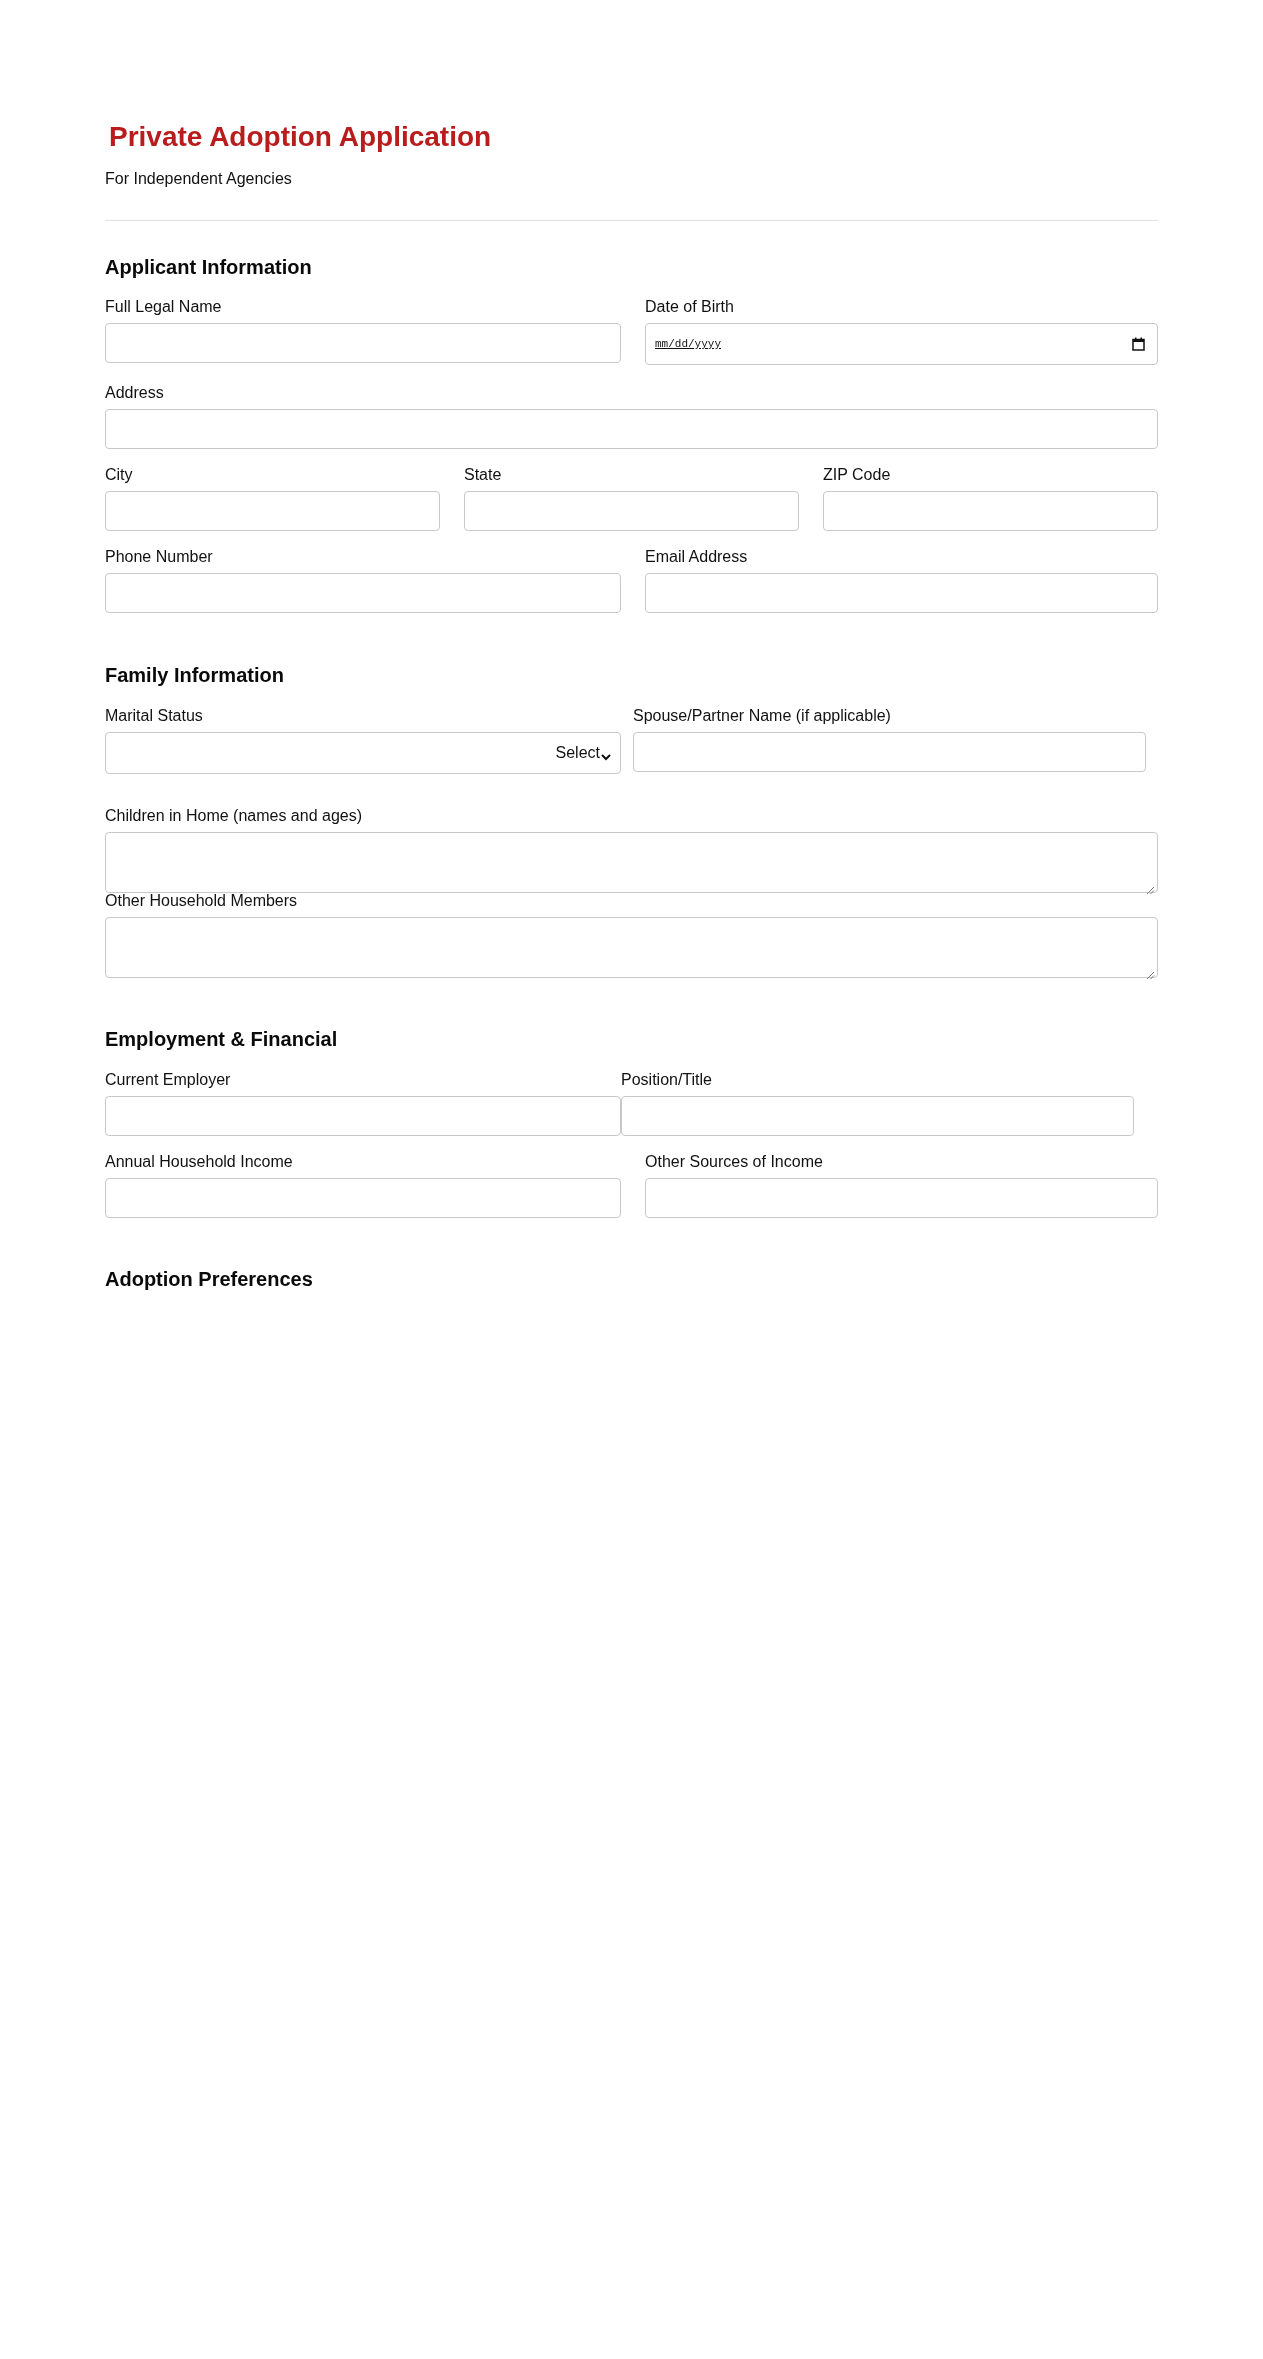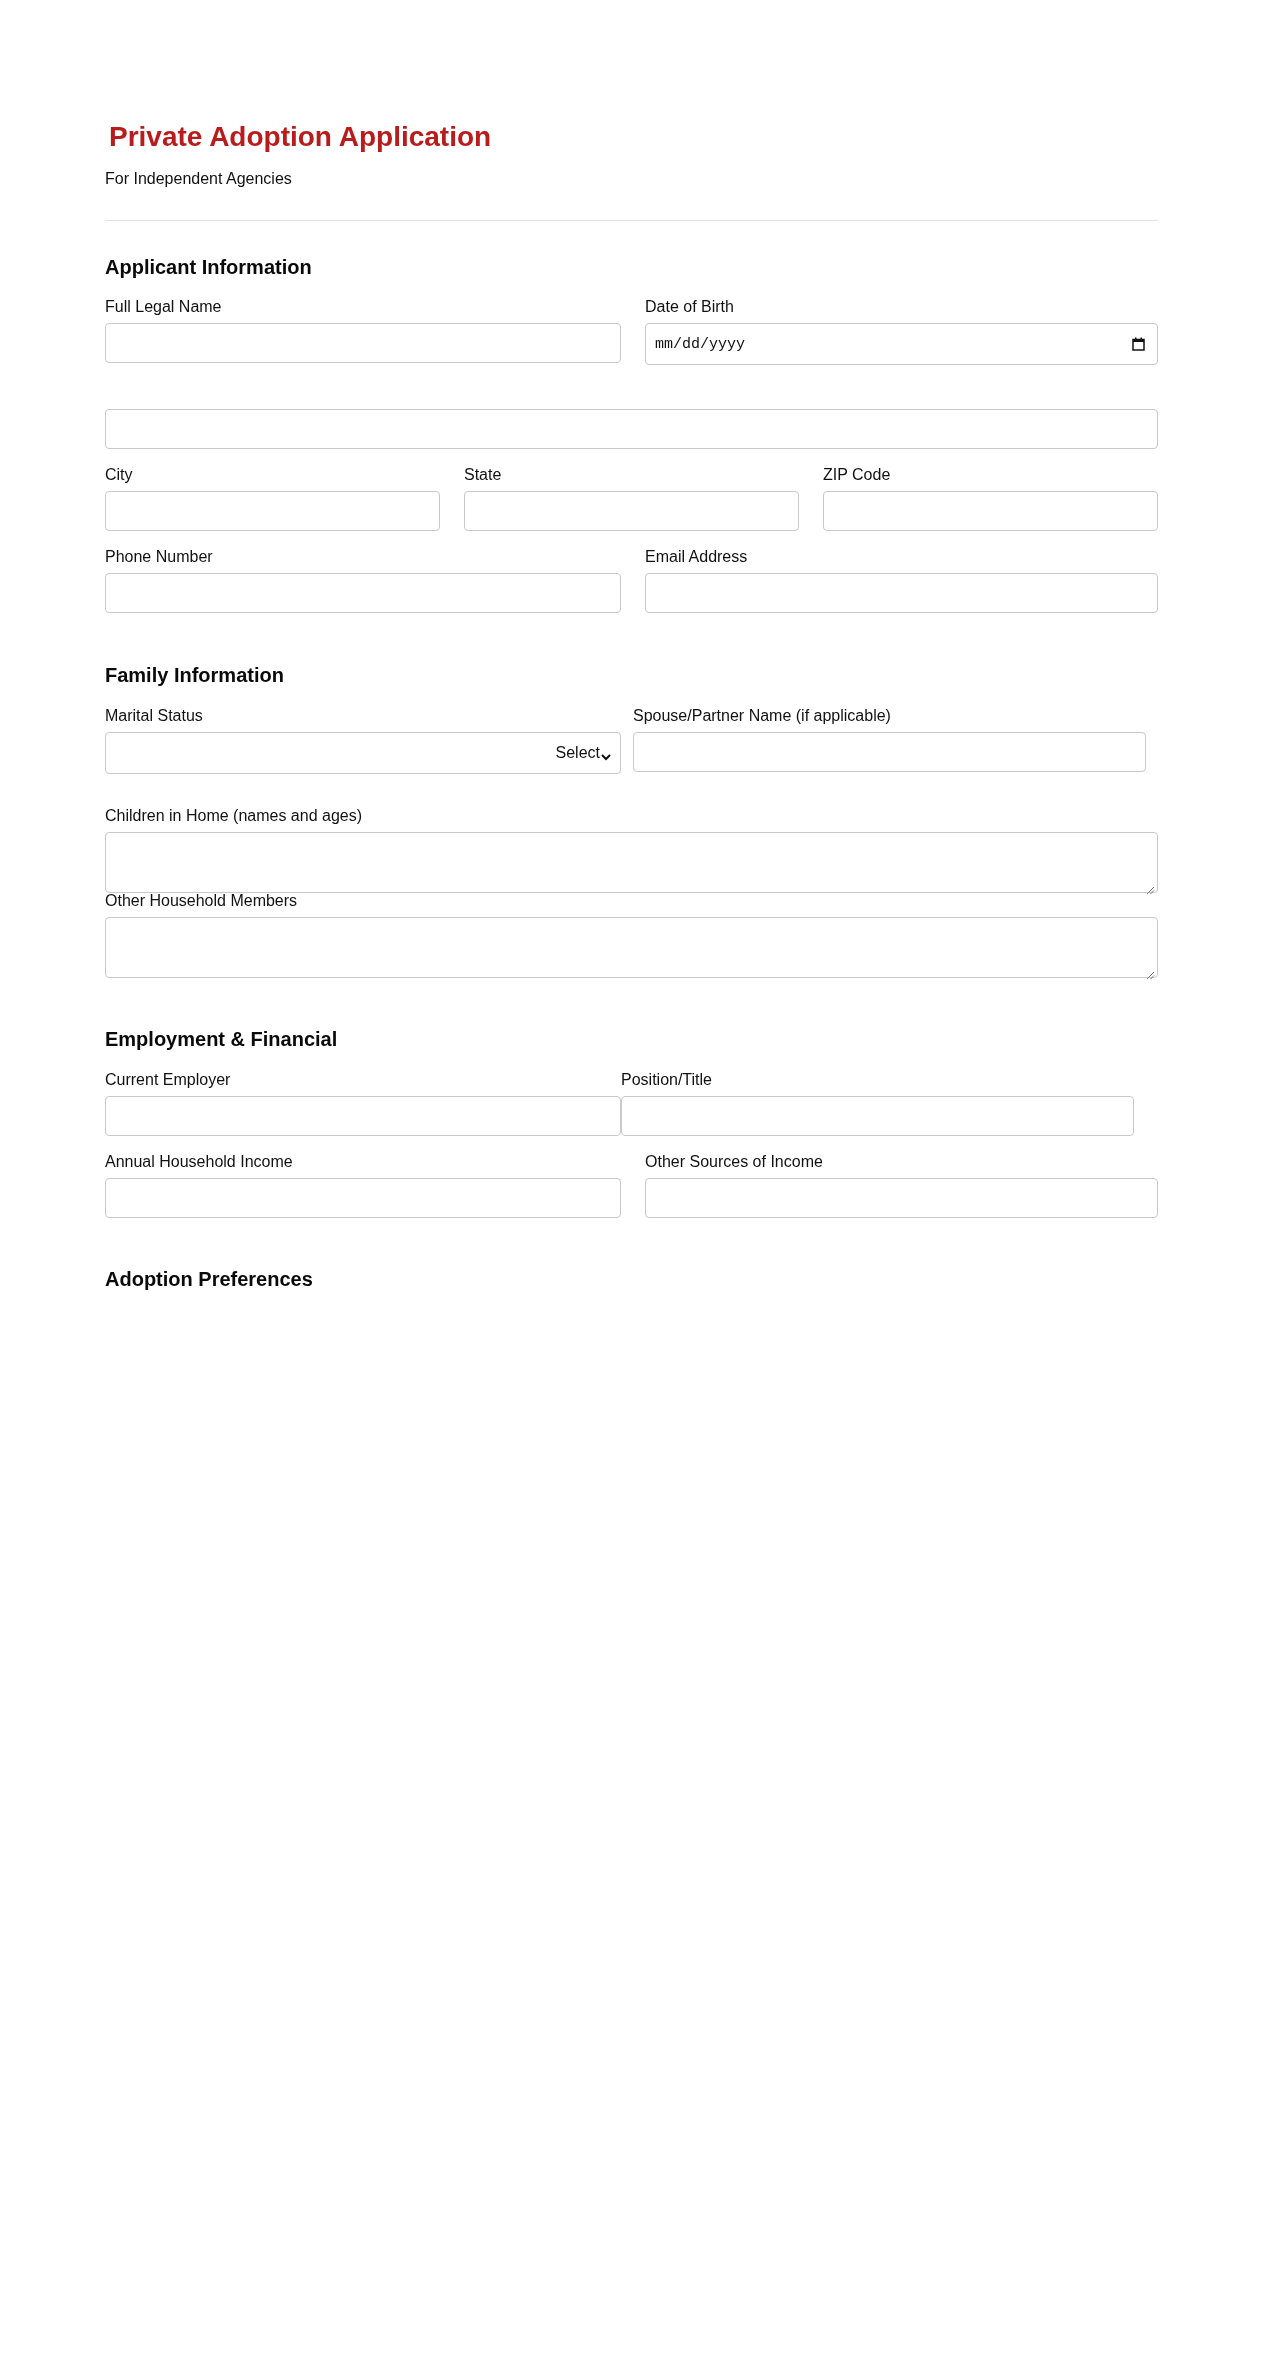--- a/index.html
+++ b/index.html
@@ -90,23 +90,24 @@
     height: 42px;
     border: 1px solid #c9c9c9;
     border-radius: 4px;
     background: #ffffff;
     display: flex;
     align-items: center;
     padding: 0 12px 0 9px;
   }
   .date-placeholder {
     font-family: "Liberation Mono", monospace;
-    font-size: 15px;
+    font-size: 11px;
     color: #111111;
     flex: 1;
+    text-decoration: underline;
   }
   .calendar-icon {
     width: 13px;
     height: 14px;
     position: relative;
   }
   .select-input {
     position: absolute;
     left: 0;
     top: 26px;
@@ -174,20 +175,21 @@
           <rect x="1" y="2.5" width="11" height="10.5" fill="none" stroke="#111" stroke-width="1.5"></rect>
           <rect x="1" y="2" width="11" height="3" fill="#111"></rect>
           <rect x="3" y="0.5" width="1.5" height="2.5" fill="#111"></rect>
           <rect x="8.5" y="0.5" width="1.5" height="2.5" fill="#111"></rect>
         </svg>
       </span>
     </div>
   </div>
 
   <div class="field" style="top:383px; left:0; width:1053px; height:68px;">
+    <label class="field-label">Address</label>
     <input type="text" class="text-input" value="" style="">
   </div>
 
   <div class="field" style="top:465px; left:0; width:335px; height:68px;">
     <label class="field-label">City</label>
     <input type="text" class="text-input" value="" style="">
   </div>
 
   <div class="field" style="top:465px; left:359px; width:335px; height:68px;">
     <label class="field-label">State</label>

